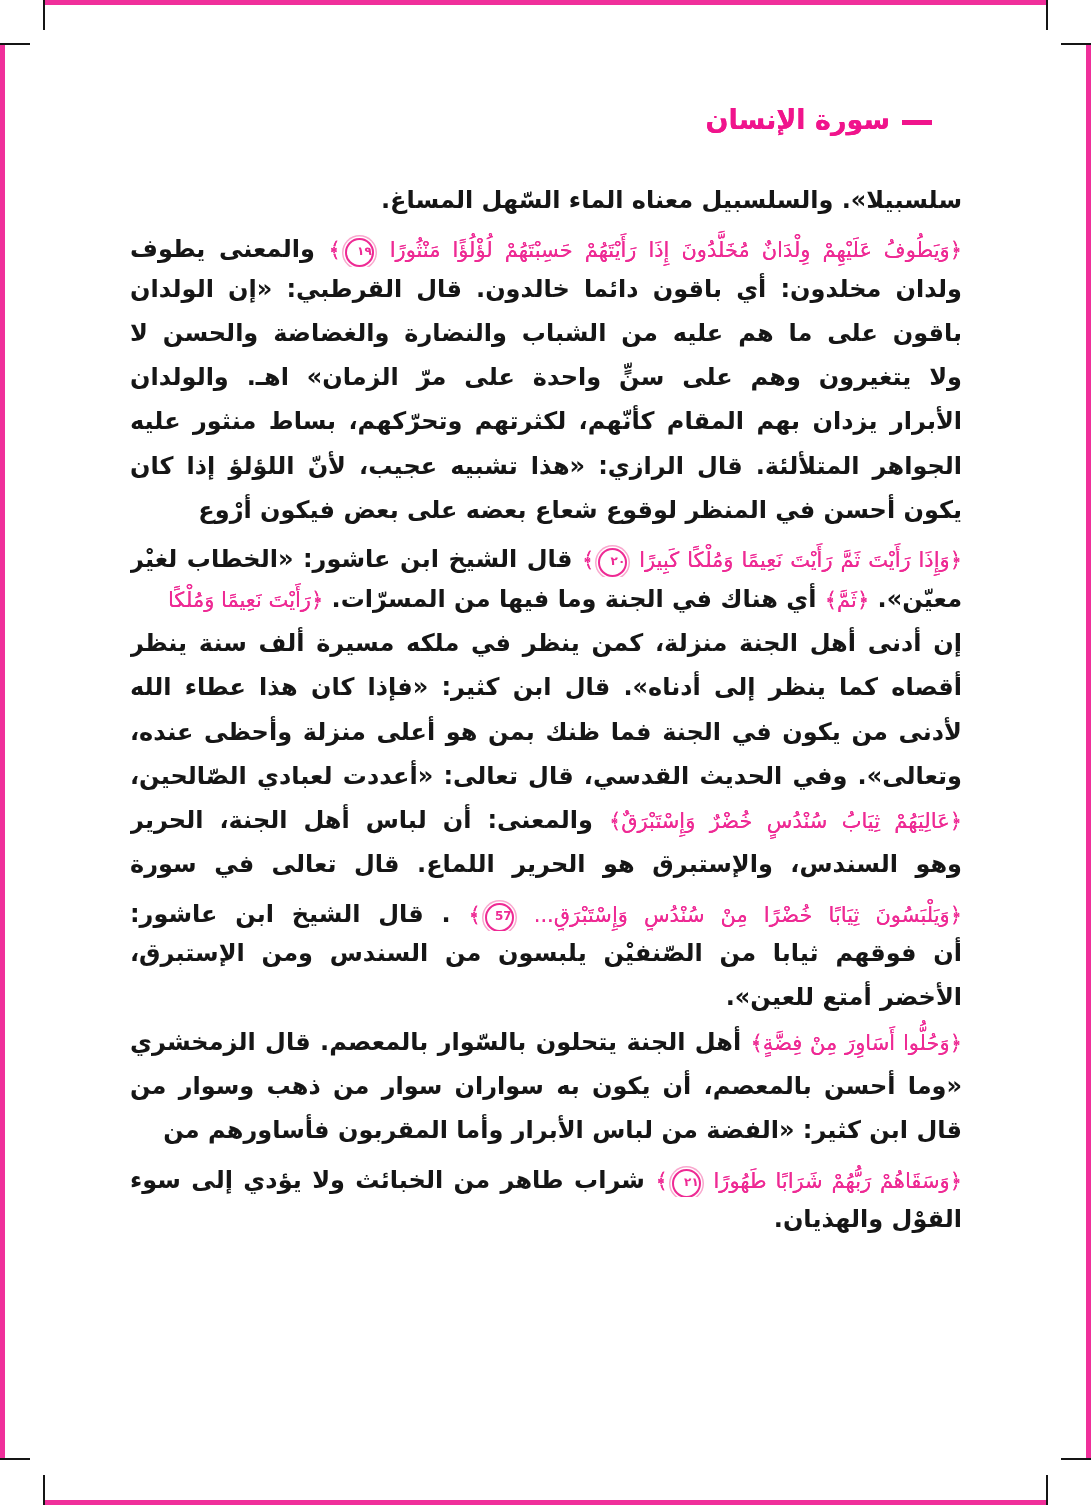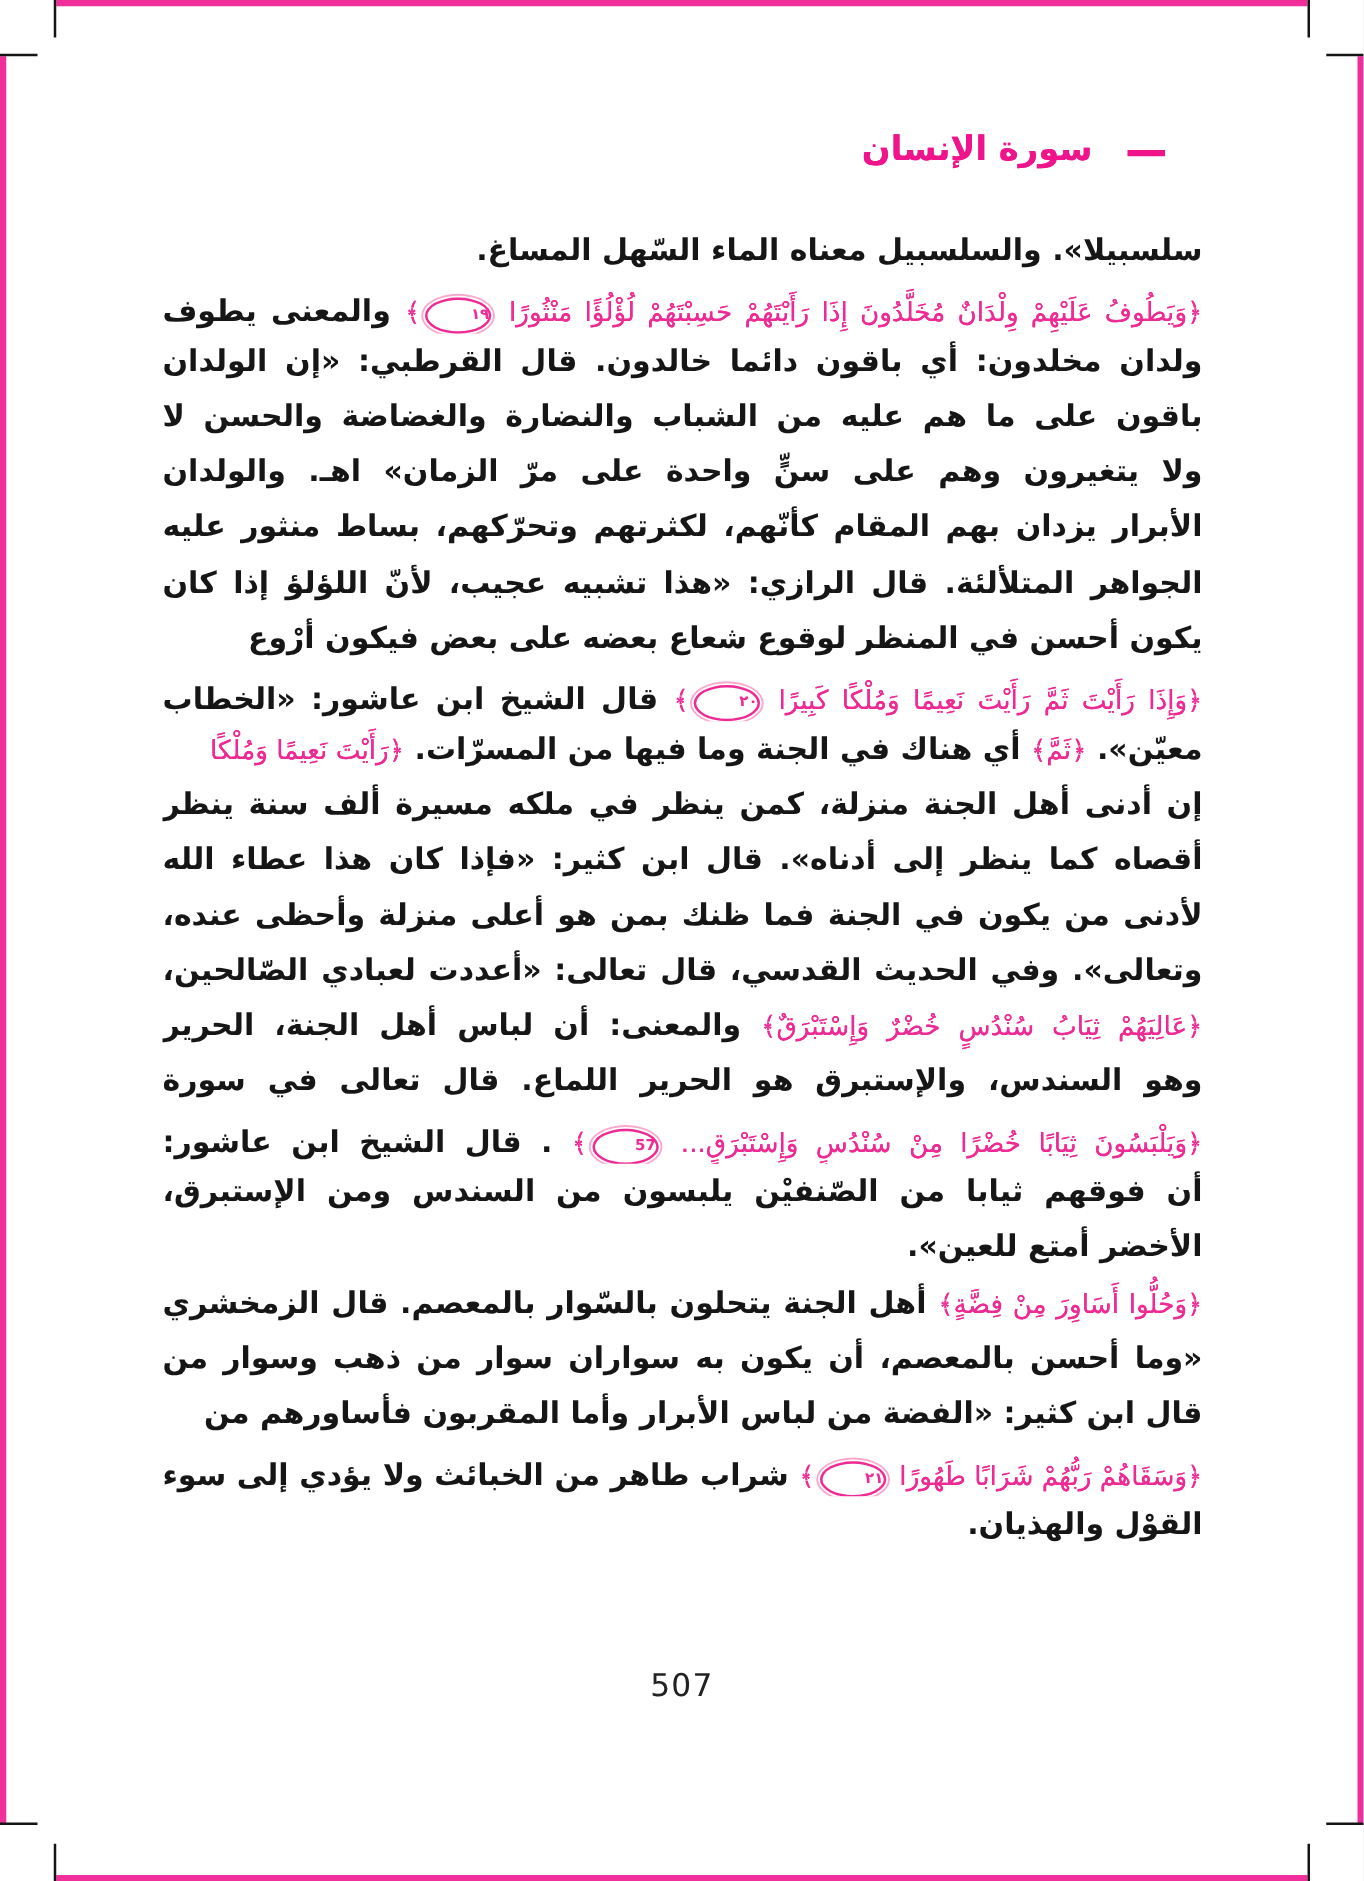--- a/index.html
+++ b/index.html
@@ -16,37 +16,37 @@
   
   .crop{position:absolute;background:#151515;}
   .crop.v{width:2px;height:30px;}
   .crop.h{width:30px;height:2px;}
   .crop.tl-v{left:43px;top:0;} .crop.tl-h{left:0;top:43px;}
   .crop.tr-v{right:43px;top:0;} .crop.tr-h{right:0;top:43px;}
   .crop.bl-v{left:43px;bottom:0;} .crop.bl-h{left:0;bottom:45px;}
   .crop.br-v{right:43px;bottom:0;} .crop.br-h{right:0;bottom:45px;}
 
   
-  .hdr{position:absolute;top:104px;right:159px;display:flex;align-items:center;gap:28px;
+  .hdr{position:absolute;top:104px;right:159px;display:flex;align-items:center;gap:12px;
        direction:rtl;}
   .hdr-dash{width:30px;height:5px;background:#f0148c;margin-top:6px;}
   .hdr-title{color:#f0148c;font-size:27px;font-weight:bold;letter-spacing:0;
              text-shadow:0 0 .4px #f0148c;}
 
   
   .body-block{position:absolute;top:178px;left:130px;width:832px;direction:rtl;}
   .line{height:44.3px;line-height:44.3px;overflow:hidden;
         text-align:justify;text-align-last:justify;}
   .line.end{text-align:right;text-align-last:right;}
   .t{color:#161616;font-size:24px;font-weight:bold;}
   .q{color:#ee2a94;font-size:21px;font-weight:normal;text-shadow:0 0 .3px #ee2a94;}
   .ayah{display:inline-block;width:25px;height:25px;line-height:23px;border-radius:50%;
         border:2px solid #ee2a94;box-shadow:0 0 0 1.5px #ffffff,0 0 0 3px #f9a8ce;
         color:#ee2a94;font-size:12px;font-weight:bold;text-align:center;
-        vertical-align:middle;margin:16px 4px;padding-left:24px;}
+        vertical-align:middle;margin:16px 4px;}
 
   .pageno{position:absolute;top:1334px;left:0;width:100%;text-align:center;
           color:#222222;font-size:25px;letter-spacing:1px;direction:ltr;}
 </style>
 </head>
 <body>
 
 <div id="stage">
 
   <div class="trim top"></div>
@@ -88,15 +88,14 @@
       <div class="line"><span class="q">﴿وَيَلْبَسُونَ ثِيَابًا خُضْرًا مِنْ سُنْدُسٍ وَإِسْتَبْرَقٍ... </span><span class="ayah">57</span><span class="q">﴾</span><span class="t"> . قال الشيخ ابن عاشور: «والمعنى</span></div>
       <div class="line"><span class="t">أن فوقهم ثيابا من الصّنفيْن يلبسون من السندس ومن الإستبرق، واللون</span></div>
       <div class="line end"><span class="t">الأخضر أمتع للعين».</span></div>
       <div class="line"><span class="q">﴿وَحُلُّوا أَسَاوِرَ مِنْ فِضَّةٍ﴾</span><span class="t"> أهل الجنة يتحلون بالسّوار بالمعصم. قال الزمخشري</span></div>
       <div class="line"><span class="t">«وما أحسن بالمعصم، أن يكون به سواران سوار من ذهب وسوار من فضة».</span></div>
       <div class="line end"><span class="t">قال ابن كثير: «الفضة من لباس الأبرار وأما المقربون فأساورهم من ذهب».</span></div>
       <div class="line"><span class="q">﴿وَسَقَاهُمْ رَبُّهُمْ شَرَابًا طَهُورًا </span><span class="ayah">٢١</span><span class="q">﴾</span><span class="t"> شراب طاهر من الخبائث ولا يؤدي إلى سوء</span></div>
       <div class="line end"><span class="t">القوْل والهذيان.</span></div>
     </div>
 
-  <div class="pageno">507</div>
 
 </div>
 
 </body></html>

